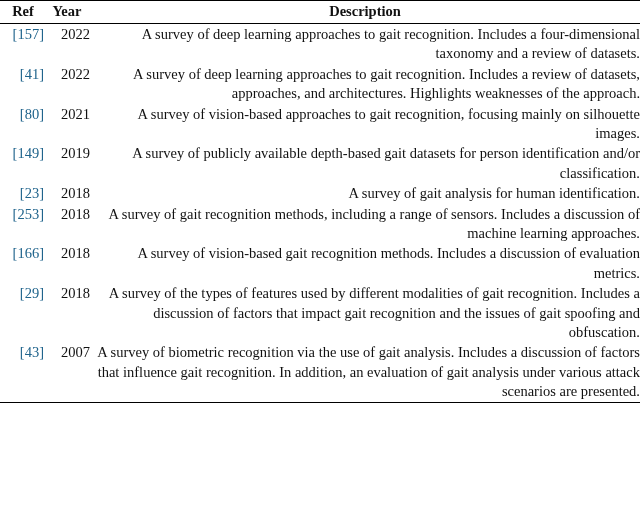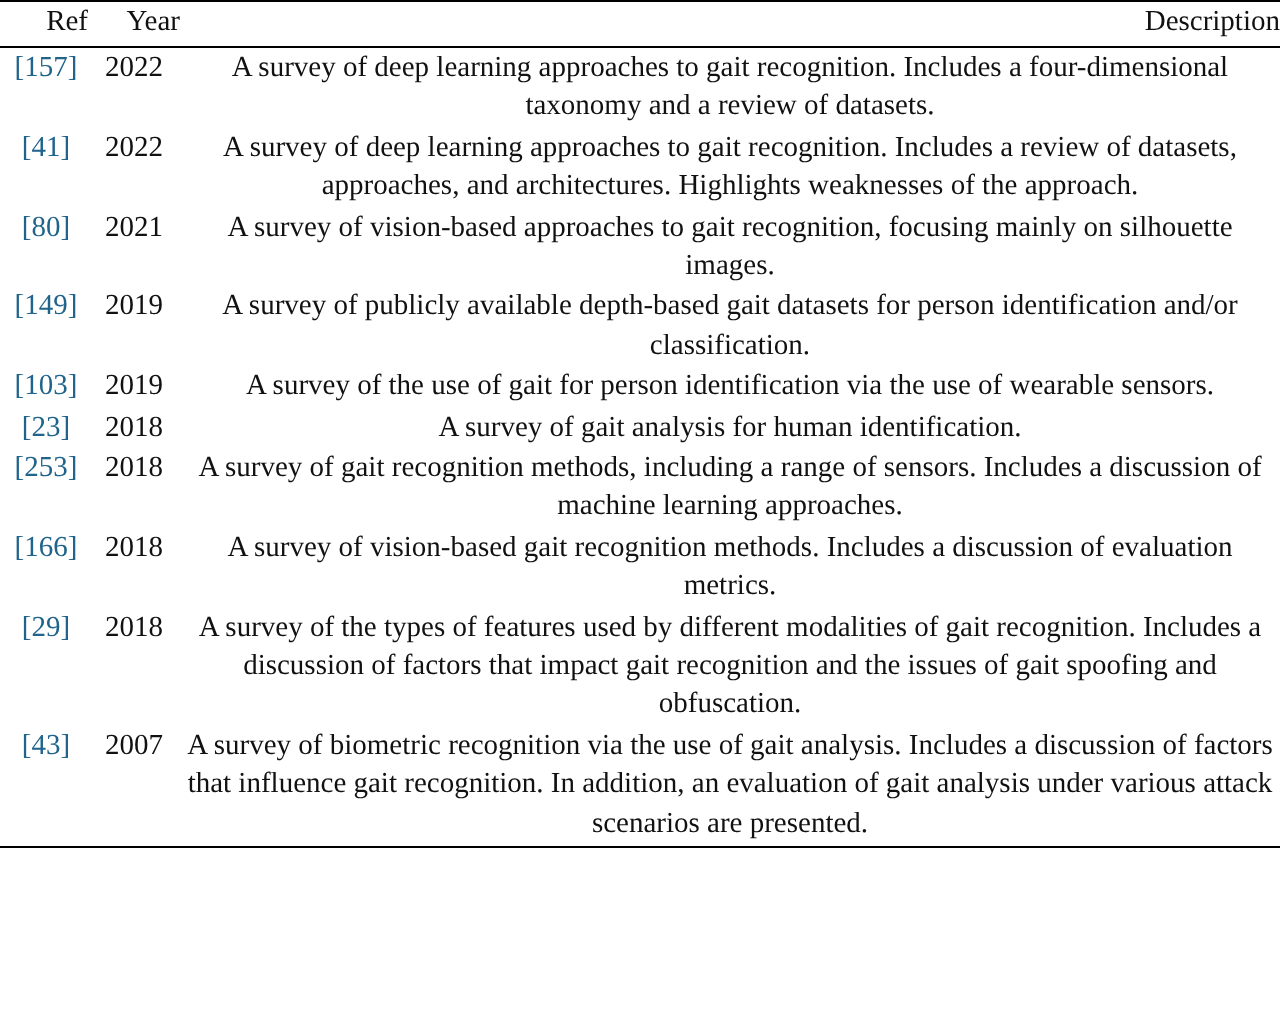--- a/index.html
+++ b/index.html
@@ -22,29 +22,29 @@
   }
   table.surveys {
     width: 100%;
     border-collapse: collapse;
     border-top: 1.4px solid #000000;
     border-bottom: 1.4px solid #000000;
   }
   table.surveys col.c-ref  { width: 44px; }
   table.surveys col.c-year { width: 46px; }
   table.surveys th {
-    font-weight: normal;
-    text-align: right;
+    font-weight: bold;
+    text-align: center;
     vertical-align: top;
     padding: 1px 0 2px 0;
     border-bottom: 0.9px solid #000000;
   }
   table.surveys td {
     vertical-align: top;
-    text-align: center;
+    text-align: right;
     padding: 0.5px 0 0.5px 0;
   }
   table.surveys th:first-child,
   table.surveys td:first-child {
     padding-left: 2px;
   }
   td.desc, th.desc {
     padding-right: 2px;
   }
   a.cite {
@@ -85,25 +85,20 @@
         <td><a class="cite">[80]</a></td>
         <td>2021</td>
         <td class="desc">A survey of vision-based approaches to gait recognition, focusing mainly on silhouette images.</td>
       </tr>
       <tr>
         <td><a class="cite">[149]</a></td>
         <td>2019</td>
         <td class="desc">A survey of publicly available depth-based gait datasets for person identification and/or classification.</td>
       </tr>
       <tr>
-        <td><a class="cite">[103]</a></td>
-        <td>2019</td>
-        <td class="desc">A survey of the use of gait for person identification via the use of wearable sensors.</td>
-      </tr>
-      <tr>
         <td><a class="cite">[23]</a></td>
         <td>2018</td>
         <td class="desc">A survey of gait analysis for human identification.</td>
       </tr>
       <tr>
         <td><a class="cite">[253]</a></td>
         <td>2018</td>
         <td class="desc">A survey of gait recognition methods, including a range of sensors. Includes a discussion of machine learning approaches.</td>
       </tr>
       <tr>

